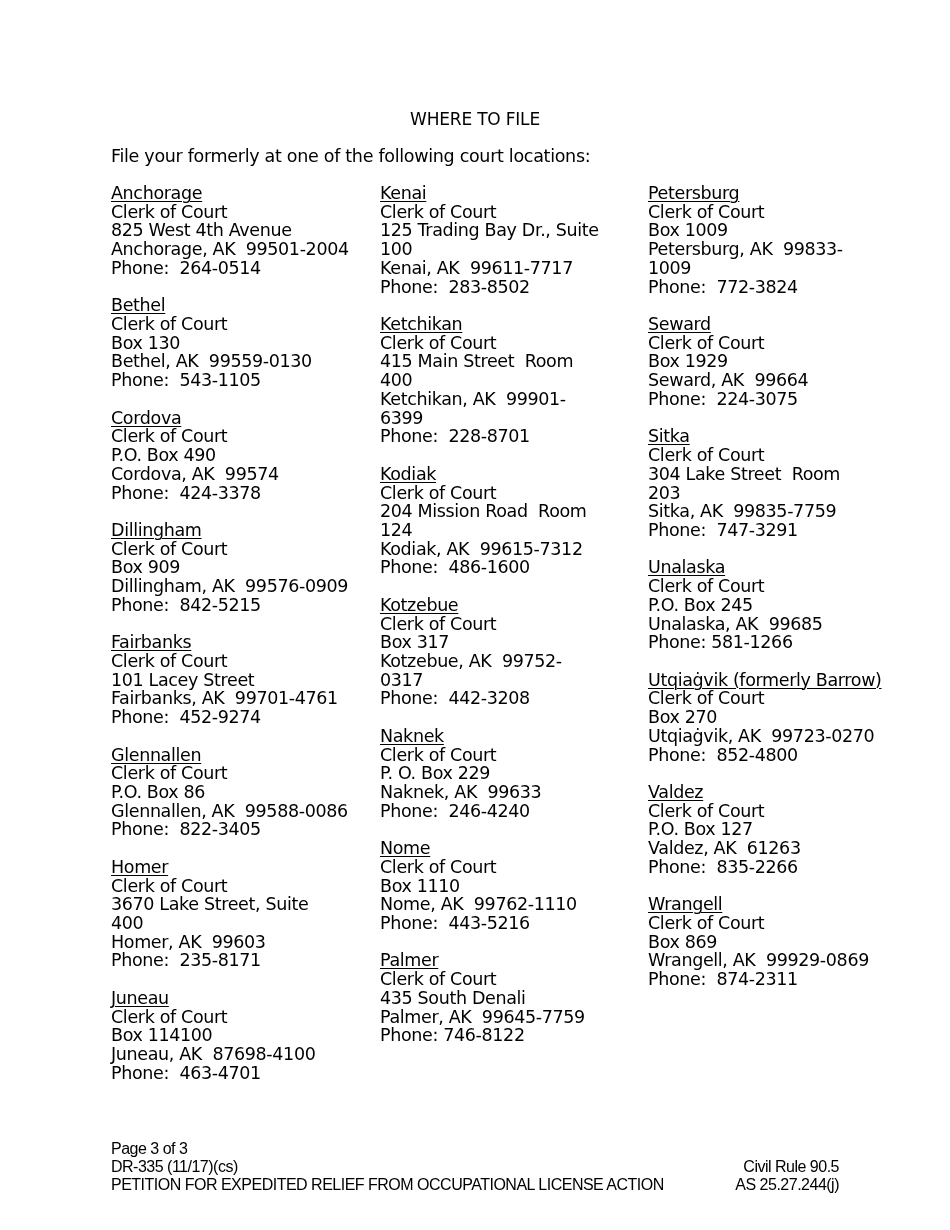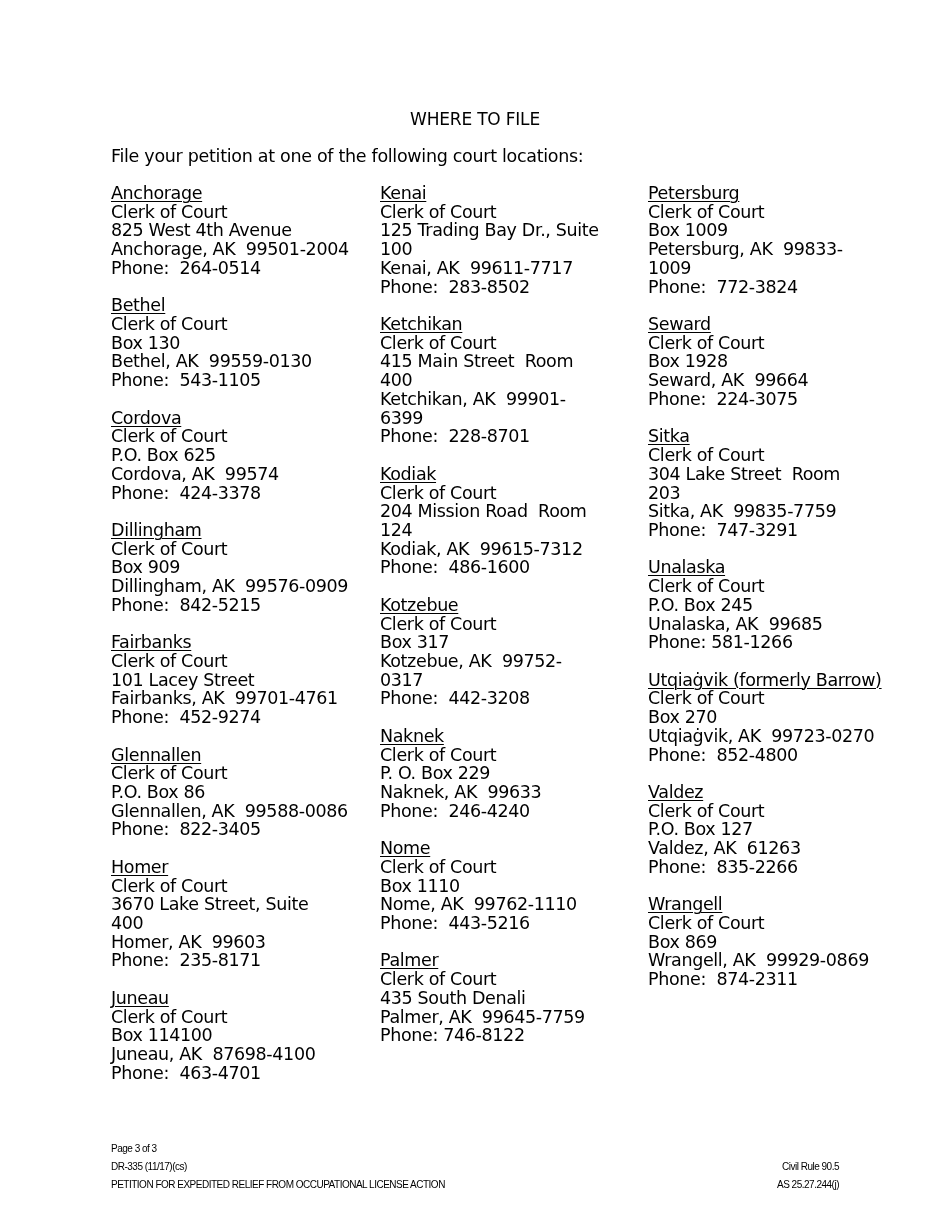--- a/index.html
+++ b/index.html
@@ -23,50 +23,50 @@
     .col-3 { left: 648px; width: 240px; }
     .entry {
       font-size: 17.5px; line-height: 18.72px; letter-spacing: -0.35px;
       margin-bottom: 18.72px;
     }
     .entry .city { text-decoration: underline; text-underline-offset: 2px; text-decoration-thickness: 1px; }
     .entry div { white-space: pre-wrap; }
     .footer {
       position: absolute; top: 1140px; left: 111px; width: 728px;
       font-family: "Liberation Sans Narrow", "Liberation Sans", sans-serif;
-      font-size: 10px; line-height: 18px; letter-spacing: -0.5px;
+      font-size: 16px; line-height: 18px; letter-spacing: -0.5px;
     }
     .footer-row { display: flex; justify-content: space-between; }
     .footer-right { }
   </style>
 </head>
 <body>
 
 <div class="title">WHERE TO FILE</div>
-<div class="intro">File your petition at one of the following court locations:</div>
+<div class="intro">File your formerly at one of the following court locations:</div>
 
 <div class="col col-1">
     <div class="entry">
       <div class="city">Anchorage</div>
       <div>Clerk of Court</div>
       <div>825 West 4th Avenue</div>
       <div>Anchorage, AK  99501-2004</div>
       <div>Phone:  264-0514</div>
     </div>
     <div class="entry">
       <div class="city">Bethel</div>
       <div>Clerk of Court</div>
       <div>Box 130</div>
       <div>Bethel, AK  99559-0130</div>
       <div>Phone:  543-1105</div>
     </div>
     <div class="entry">
       <div class="city">Cordova</div>
       <div>Clerk of Court</div>
-      <div>P.O. Box 625</div>
+      <div>P.O. Box 490</div>
       <div>Cordova, AK  99574</div>
       <div>Phone:  424-3378</div>
     </div>
     <div class="entry">
       <div class="city">Dillingham</div>
       <div>Clerk of Court</div>
       <div>Box 909</div>
       <div>Dillingham, AK  99576-0909</div>
       <div>Phone:  842-5215</div>
     </div>
@@ -161,21 +161,21 @@
       <div class="city">Petersburg</div>
       <div>Clerk of Court</div>
       <div>Box 1009</div>
       <div>Petersburg, AK  99833-</div>
       <div>1009</div>
       <div>Phone:  772-3824</div>
     </div>
     <div class="entry">
       <div class="city">Seward</div>
       <div>Clerk of Court</div>
-      <div>Box 1928</div>
+      <div>Box 1929</div>
       <div>Seward, AK  99664</div>
       <div>Phone:  224-3075</div>
     </div>
     <div class="entry">
       <div class="city">Sitka</div>
       <div>Clerk of Court</div>
       <div>304 Lake Street  Room</div>
       <div>203</div>
       <div>Sitka, AK  99835-7759</div>
       <div>Phone:  747-3291</div>

